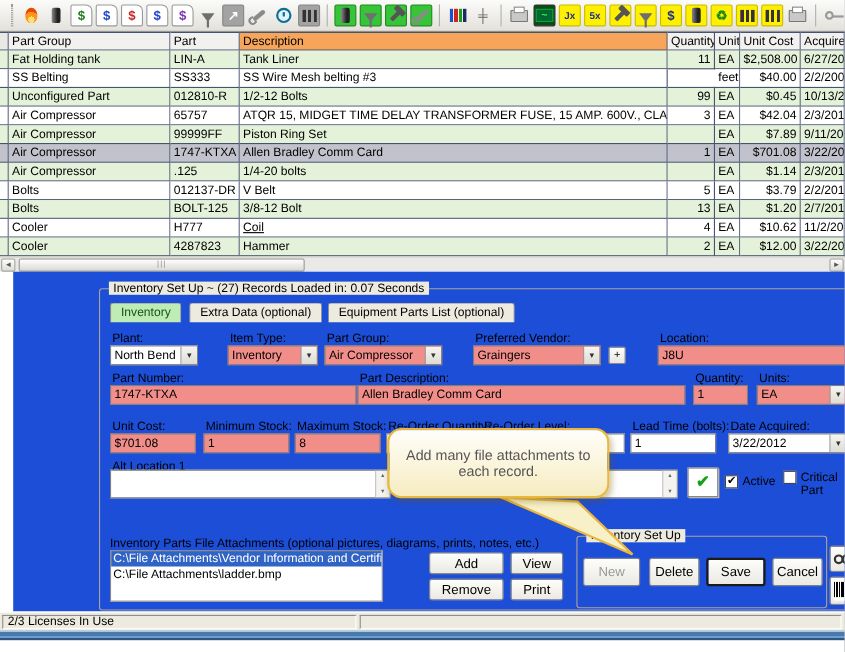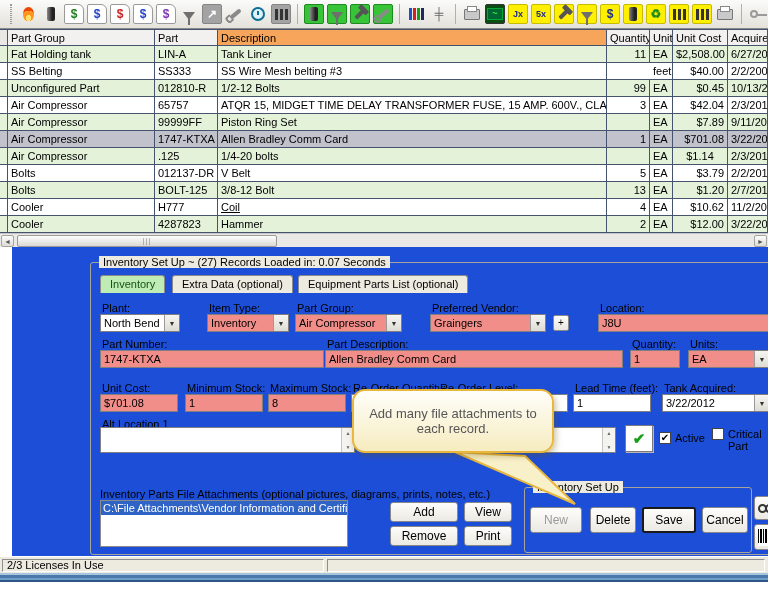--- a/index.html
+++ b/index.html
@@ -357,21 +357,21 @@
         <div class="g-cell" style="width: 55px; text-align: right;">$701.08</div>
         <div class="g-cell" style="width: 40px;">3/22/201</div>
       </div>
       <div class="g-row g-green">
         <div class="g-cell" style="width: 8px;"></div>
         <div class="g-cell" style="width: 147px;">Air Compressor</div>
         <div class="g-cell" style="width: 63px;">.125</div>
         <div class="g-cell" style="width: 389px;">1/4-20 bolts</div>
         <div class="g-cell" style="width: 43px; text-align: right;"></div>
         <div class="g-cell" style="width: 23px;">EA</div>
-        <div class="g-cell" style="width: 55px; text-align: center;">$1.14</div>
+        <div class="g-cell" style="width: 55px; text-align: right;">$1.14</div>
         <div class="g-cell" style="width: 40px;">2/3/2012</div>
       </div>
       <div class="g-row g-white">
         <div class="g-cell" style="width: 8px;"></div>
         <div class="g-cell" style="width: 147px;">Bolts</div>
         <div class="g-cell" style="width: 63px;">012137-DR</div>
         <div class="g-cell" style="width: 389px;">V Belt</div>
         <div class="g-cell" style="width: 43px; text-align: right;">5</div>
         <div class="g-cell" style="width: 23px;">EA</div>
         <div class="g-cell" style="width: 55px; text-align: right;">$3.79</div>
@@ -477,25 +477,25 @@
       <span>1</span>
     </div>
     <span class="lbl" id="lbl-maxstock">Maximum Stock:</span>
     <div class="fld pink" id="fld-maxstock">
       <span>8</span>
     </div>
     <span class="lbl" id="lbl-reorderqty">Re-Order Quantity:</span>
     <div class="fld" id="fld-reorderqty"></div>
     <span class="lbl" id="lbl-reorderlvl">Re-Order Level:</span>
     <div class="fld" id="fld-reorderlvl"></div>
-    <span class="lbl" id="lbl-leadtime">Lead Time (feet):</span>
+    <span class="lbl" id="lbl-leadtime">Lead Time (bolts):</span>
     <div class="fld" id="fld-leadtime">
       <span>1</span>
     </div>
-    <span class="lbl" id="lbl-dateacq">Tank Acquired:</span>
+    <span class="lbl" id="lbl-dateacq">Date Acquired:</span>
     <div class="fld" id="fld-dateacq">
       <span>3/22/2012</span>
       <span class="dd">▼</span>
     </div>
 
     <span class="lbl" id="lbl-altloc">Alt Location 1</span>
     <div class="ta" id="ta-altloc1">
       <span class="spin">
           <span>▲</span>
           <span>▼</span>
@@ -519,20 +519,21 @@
     </div>
 
     <svg id="callout-tail" width="145" height="58">
       <polygon points="18,2 88,6 138,54" fill="#F8F0C8" stroke="#E9B63E" stroke-width="2"></polygon>
     </svg>
     <div id="callout">Add many file attachments to each record.</div>
 
     <span class="lbl" id="lbl-attach">Inventory Parts File Attachments (optional pictures, diagrams, prints, notes, etc.)</span>
     <div id="attach-list">
         <div class="li sel">C:\File Attachments\Vendor Information and Certification Form TT</div>
+        <div class="li">C:\File Attachments\ladder.bmp</div>
       </div>
     <div class="btn" id="btn-add">Add</div>
     <div class="btn" id="btn-view">View</div>
     <div class="btn" id="btn-remove">Remove</div>
     <div class="btn" id="btn-print">Print</div>
 
     <div class="groupbox" id="actions-group">
       <span class="legend">Inventory Set Up</span>
     </div>
     <div class="btn" id="btn-new">New</div>

